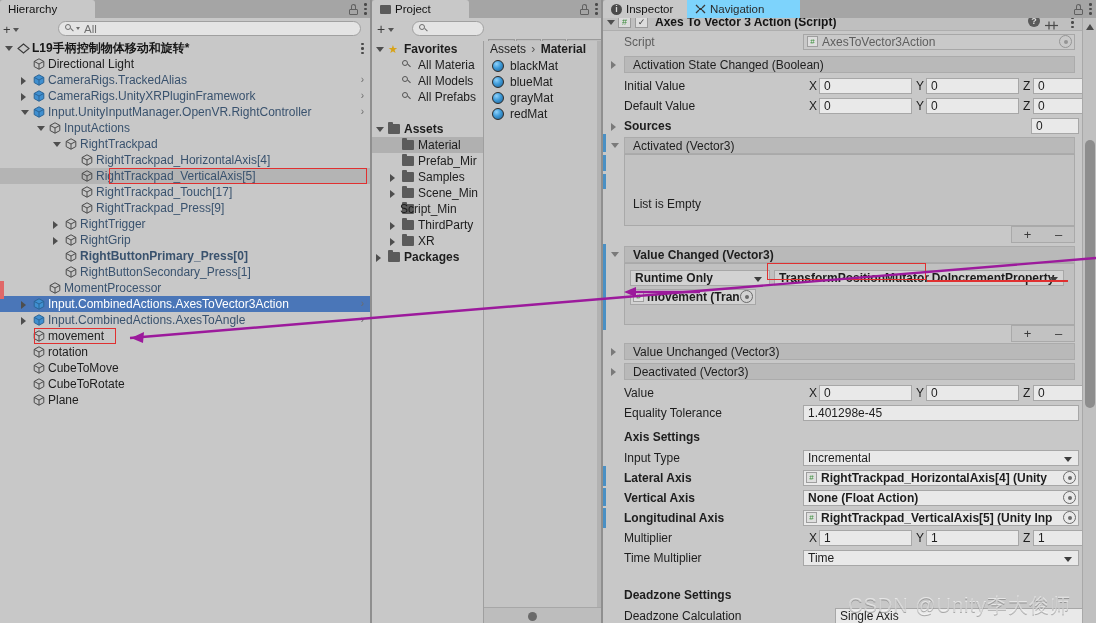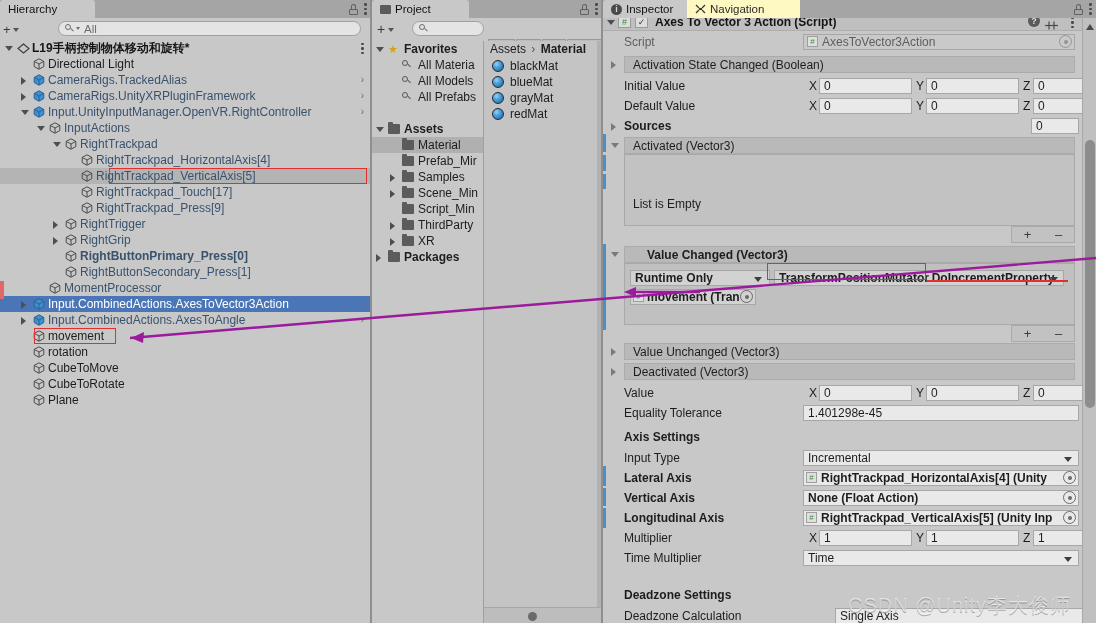--- a/index.html
+++ b/index.html
@@ -13,21 +13,21 @@
 
   
   .panel{position:absolute;background:#0ea5e9;overflow:hidden;}
   .tabbar{height:18px;background:#a5a5a5;position:relative;}
   .tab{
     position:absolute;top:0;height:18px;line-height:18px;
     padding:0 9px 0 8px;font-size:11.5px;color:#111;
     display:flex;align-items:center;gap:4px;white-space:nowrap;
   }
   .tab.active{background:#c8c8c8;border-top-left-radius:3px;border-top-right-radius:3px;}
-  .tab.inactive{background:#fef9c3;color:#2b2b2b;}
+  .tab.inactive{background:#7dd3fc;color:#2b2b2b;}
   .tabicons{position:absolute;right:4px;top:0;height:18px;display:flex;align-items:center;gap:6px;}
   .lockico{width:9px;height:11px;position:relative;opacity:.75;}
   .lockico:before{content:"";position:absolute;left:0;bottom:0;width:9px;height:6px;border:1.2px solid #4a4a4a;border-radius:1px;box-sizing:border-box;}
   .lockico:after{content:"";position:absolute;left:2px;top:0;width:5px;height:5px;border:1.2px solid #4a4a4a;border-bottom:none;border-radius:3px 3px 0 0;box-sizing:border-box;}
   .kebab{width:3px;height:13px;display:flex;flex-direction:column;justify-content:center;gap:2px;}
   .kebab i{width:2.5px;height:2.5px;background:#4a4a4a;border-radius:50%;display:block;}
 
   
   #hierarchy{left:0;top:0;width:371px;height:623px;}
   #hier-toolbar{position:absolute;left:0;top:18px;width:371px;height:22px;background:#c8c8c8;}
@@ -96,21 +96,21 @@
   .comp-header .cscript{position:absolute;left:15px;top:2px;width:13px;height:12px;background:#dcdcdc;border:1px solid #9a9a9a;box-sizing:border-box;color:#3a8a3a;font-size:9px;line-height:10px;text-align:center;}
   .comp-header .ccheck{position:absolute;left:32px;top:2px;width:13px;height:12px;background:#dcdcdc;border:1px solid #9a9a9a;box-sizing:border-box;color:#3a3a3a;font-size:9px;line-height:10px;text-align:center;}
   .comp-header .ctitle{position:absolute;left:52px;top:0;font-weight:bold;font-size:12px;color:#141414;}
   .comp-header .crt{position:absolute;top:1px;}
 
   .irow{position:relative;height:20px;}
   .ilabel{position:absolute;left:21px;top:3px;font-size:12px;color:#1d1d1d;}
   .ilabel.bold{font-weight:bold;}
   .sectionbar{position:absolute;height:17px;background:#b9b9b9;border:1px solid #ababab;box-sizing:border-box;}
   .sectionbar .stxt{position:absolute;left:8px;top:1px;font-size:12px;}
-  .sectionbar .stxt.bold{font-weight:bold;margin-left:14px;}
+  .sectionbar .stxt.bold{font-weight:bold;}
   .foldtw{position:absolute;width:0;height:0;border-top:4px solid transparent;border-bottom:4px solid transparent;border-left:5px solid #7a7a7a;}
   .foldtw.open{border-left:4px solid transparent;border-right:4px solid transparent;border-top:5px solid #7a7a7a;border-bottom:none;}
 
   .field{position:absolute;height:16px;background:#e9e9e9;border:1px solid #a7a7a7;box-sizing:border-box;
     font-size:12px;line-height:14px;padding-left:4px;color:#1d1d1d;overflow:hidden;white-space:nowrap;}
   .field.dim{background:#c9c9c9;color:#5e5e5e;}
   .field.grey{background:#d2d2d2;}
   .axlab{position:absolute;top:3px;font-size:12px;color:#1d1d1d;}
   .objpick{position:absolute;width:13px;height:13px;border-radius:50%;border:1.3px solid #6a6a6a;box-sizing:border-box;display:flex;align-items:center;justify-content:center;}
   .objpick i{width:4px;height:4px;border-radius:50%;background:#6a6a6a;display:block;}
@@ -484,21 +484,21 @@
             <span class="folder" style="left: 30px;"></span>
             <span class="plabel" style="left: 46px;">Samples</span>
           </div>
           <div class="prow">
             <span class="ptw" style="left: 18px;"></span>
             <span class="folder" style="left: 30px;"></span>
             <span class="plabel" style="left: 46px;">Scene_Min</span>
           </div>
           <div class="prow">
             <span class="folder" style="left: 30px;"></span>
-            <span class="plabel" style="left: 46px;">Script_Min</span>
+            <span class="plabel" style="left: 28px;">Script_Min</span>
           </div>
           <div class="prow">
             <span class="ptw" style="left: 18px;"></span>
             <span class="folder" style="left: 30px;"></span>
             <span class="plabel" style="left: 46px;">ThirdParty</span>
           </div>
           <div class="prow">
             <span class="ptw" style="left: 18px;"></span>
             <span class="folder" style="left: 30px;"></span>
             <span class="plabel" style="left: 46px;">XR</span>

